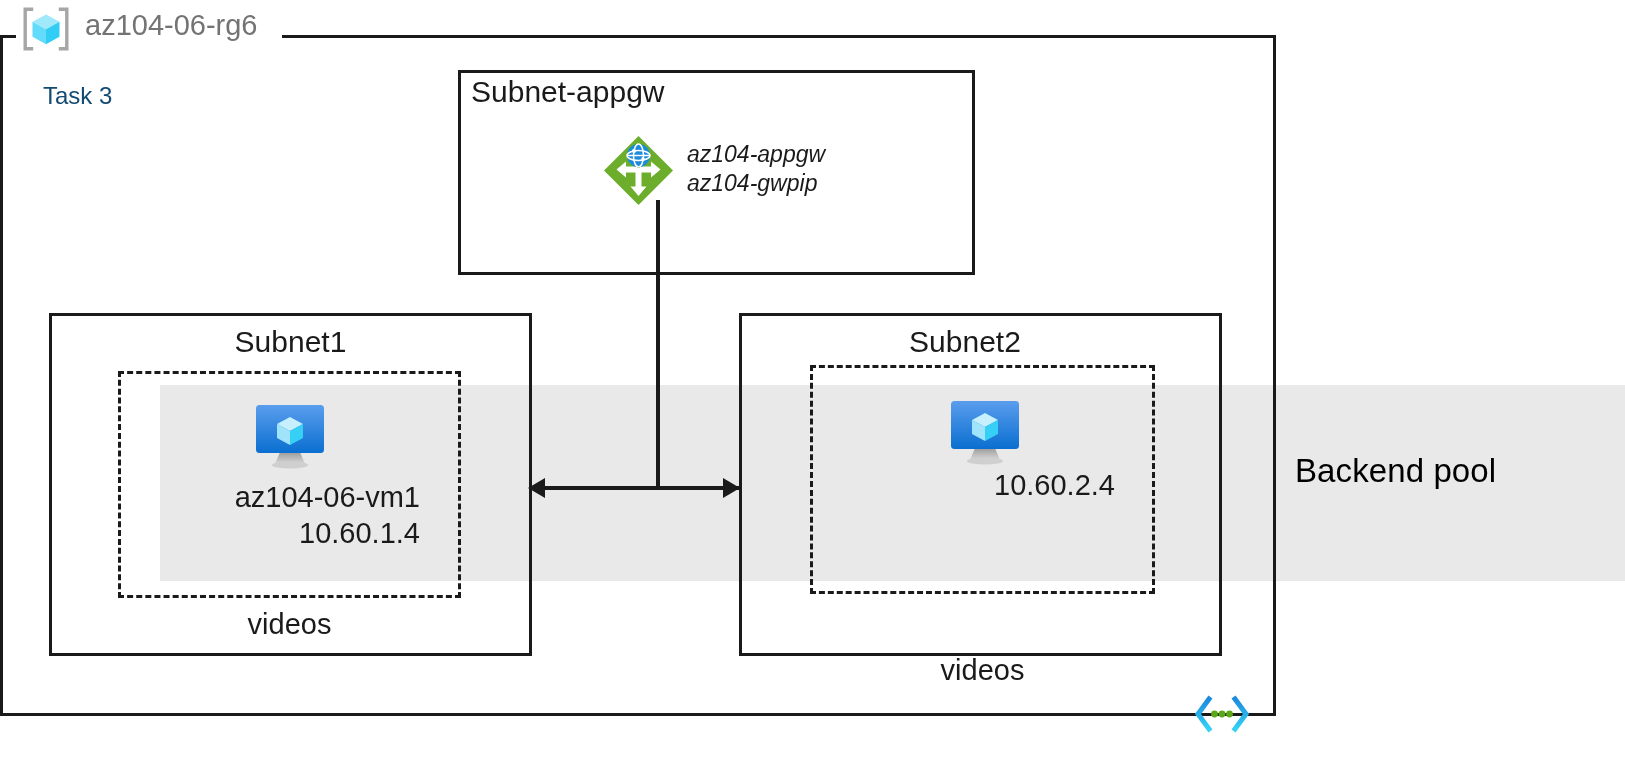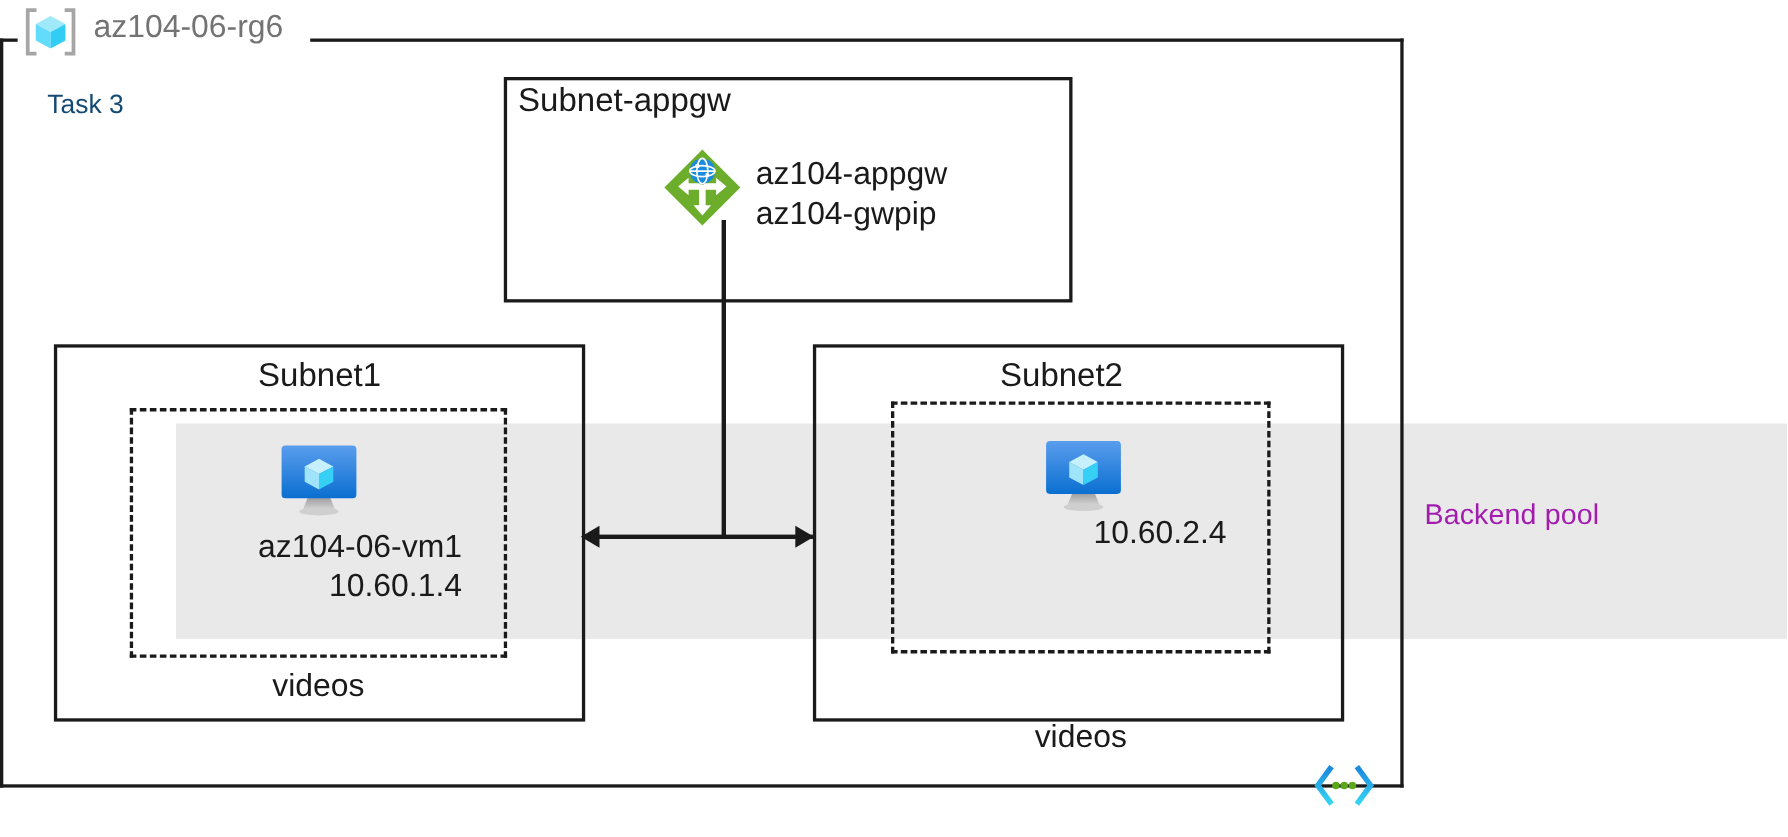--- a/index.html
+++ b/index.html
@@ -26,22 +26,22 @@
     left: 160px;
     top: 385px;
     width: 1465px;
     height: 196px;
     background: #e9e9e9;
   }
   .backend-label {
     position: absolute;
     left: 1295px;
     top: 452px;
-    font-size: 26px;
-    color: #a21caf;
+    font-size: 33px;
+    color: #000000;
     white-space: nowrap;
     letter-spacing: 0.1px;
   }
 
   
   .rg-edge {
     position: absolute;
     background: #1a1a1a;
   }
   .rg-top-stub  { left: 0px;    top: 35px;  width: 16px;   height: 3px; }
@@ -146,24 +146,25 @@
     position: absolute;
     left: 602px;
     top: 134px;
     width: 73px;
     height: 73px;
   }
   #appgw-names {
     position: absolute;
     left: 687px;
     top: 140px;
-    font-size: 29px;
+    font-size: 23px;
     color: #1a1a1a;
     line-height: 1.26;
     white-space: nowrap;
+    font-style: italic;
   }
 
   
   .conn {
     position: absolute;
     background: #1a1a1a;
   }
   
   #conn-vertical { left: 656px; top: 200px; width: 4px; height: 288px; }
   

